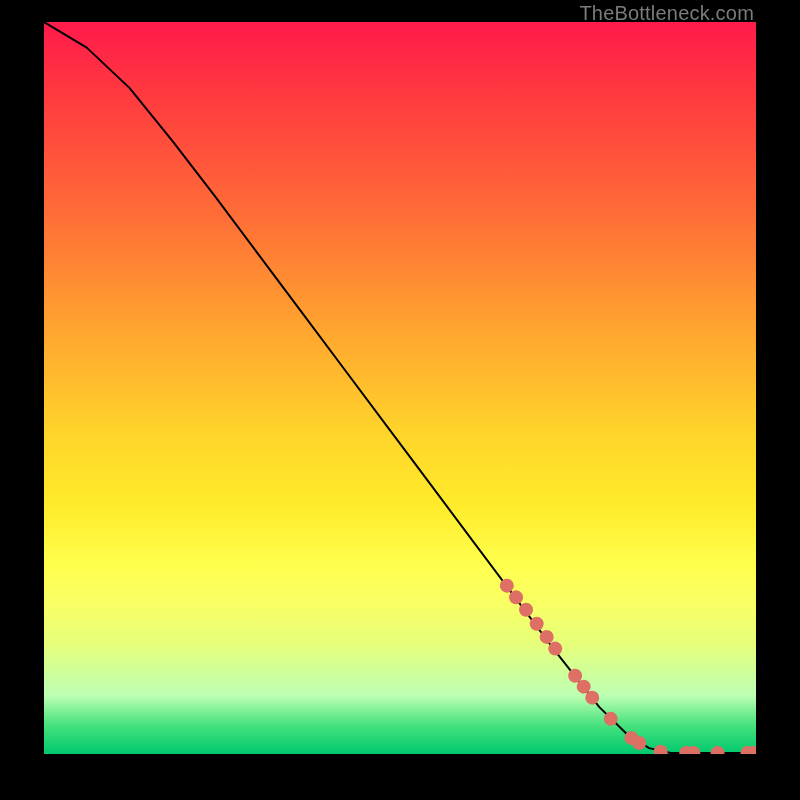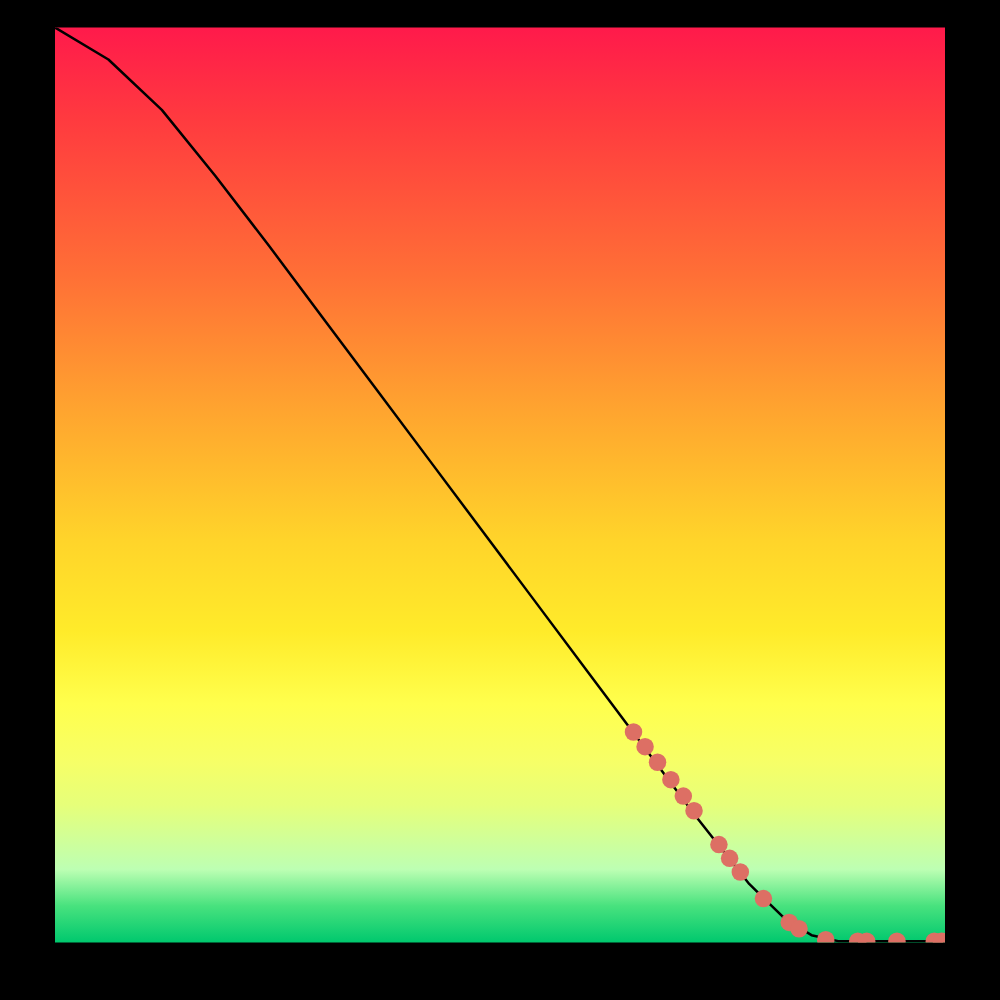--- a/index.html
+++ b/index.html
@@ -53,20 +53,21 @@
     left: 44px;
     top: 22px;
     width: 712px;
     height: 732px;
   }
 </style>
 </head>
 <body>
 
 <div class="wrap">
+  <div class="attrib">TheBottleneck.com</div>
   <div class="plot"></div>
   <svg class="overlay" viewBox="0 0 712 732" preserveAspectRatio="none">
     <path id="curve-path" fill="none" stroke="#000000" stroke-width="2" stroke-linecap="round" stroke-linejoin="round" d="M0.00 0.00 L42.72 25.62 L85.44 65.88 L128.16 118.58 L170.88 174.22 L213.60 231.31 L256.32 288.41 L299.04 345.50 L341.76 402.60 L384.48 459.70 L427.20 516.79 L469.92 573.89 L512.64 630.98 L555.36 685.15 L583.84 712.97 L605.20 726.14 L626.56 730.90 L712.00 730.90"></path>
     <g id="marker-group">
         <circle cx="462.80" cy="563.64" r="7" fill="#dd6f64"></circle>
         <circle cx="472.06" cy="575.35" r="7" fill="#dd6f64"></circle>
         <circle cx="482.02" cy="587.80" r="7" fill="#dd6f64"></circle>
         <circle cx="492.70" cy="601.70" r="7" fill="#dd6f64"></circle>
         <circle cx="502.67" cy="614.88" r="7" fill="#dd6f64"></circle>
         <circle cx="511.22" cy="626.59" r="7" fill="#dd6f64"></circle>

